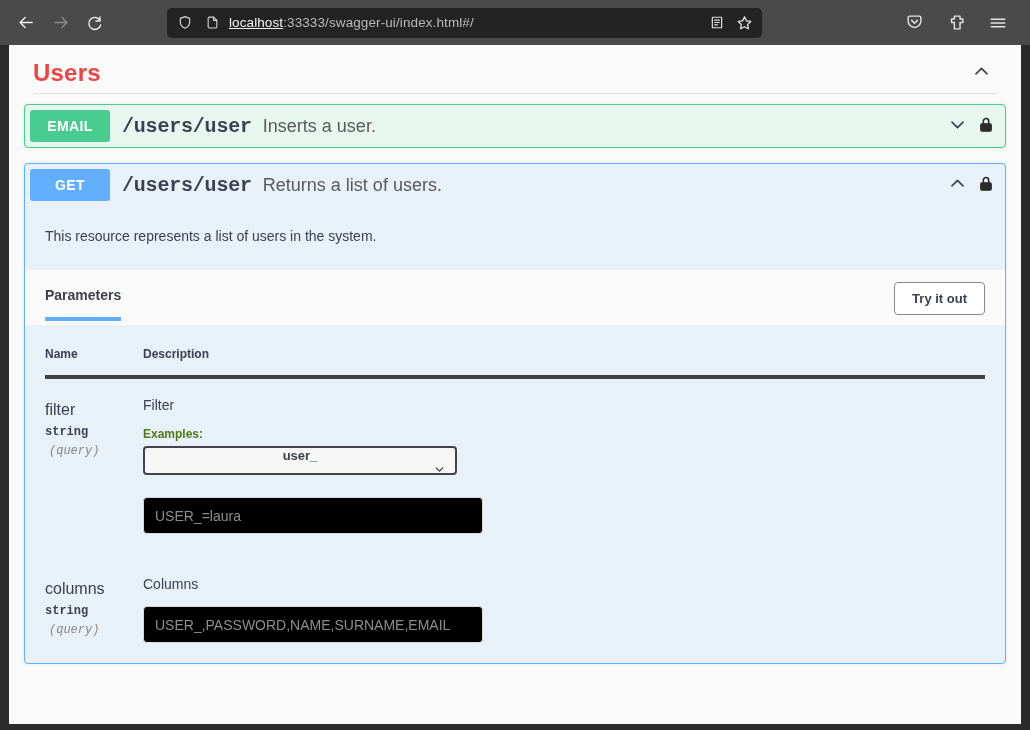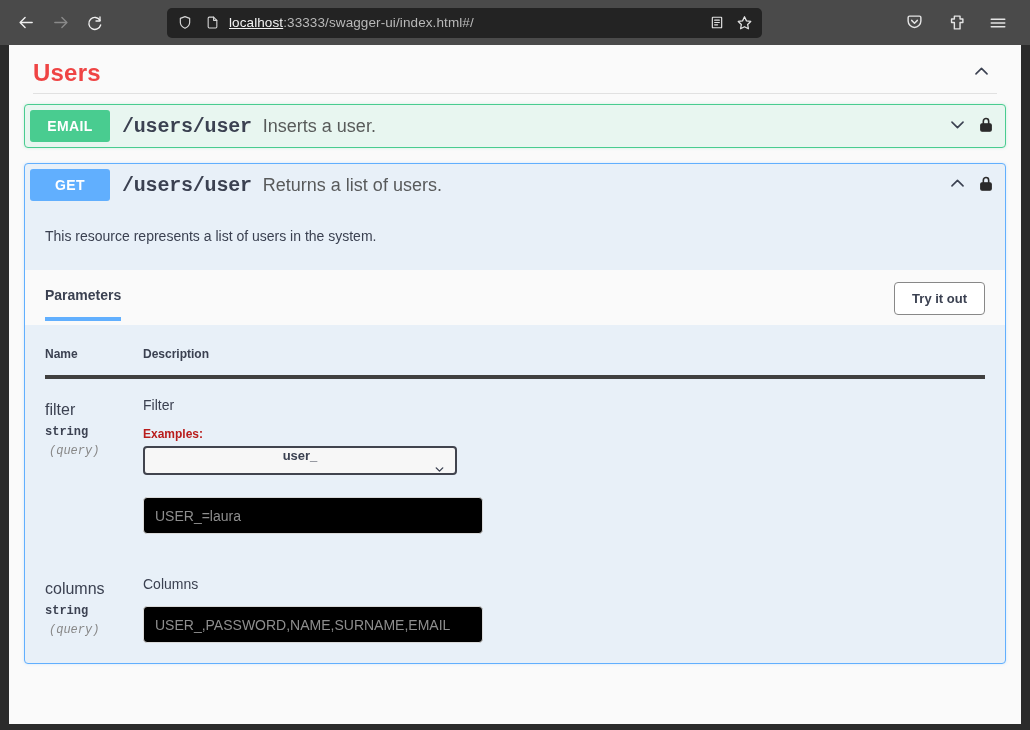--- a/index.html
+++ b/index.html
@@ -246,21 +246,21 @@
   }
   .param-desc-cell { flex: 1; }
   .param-desc {
     font-size: 14px;
     color: #3b4151;
     padding: 2px 0 14px 0;
   }
   .examples-label {
     font-size: 12px;
     font-weight: bold;
-    color: #b91c1c;
+    color: #4d7c0f;
     padding-bottom: 5px;
   }
   .example-select {
     width: 314px;
     height: 29px;
     box-sizing: border-box;
     border: 2px solid #41444e;
     border-radius: 4px;
     background: #f7f7f7;
     display: flex;

